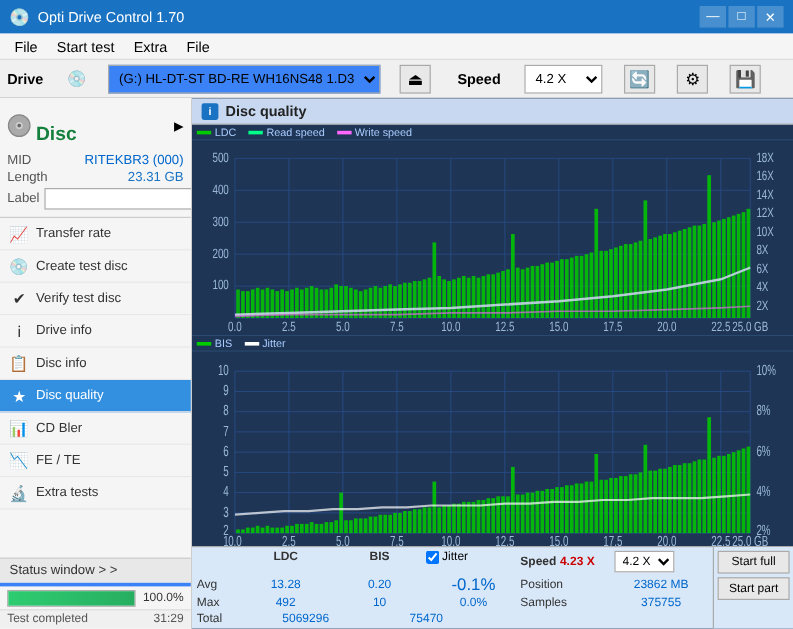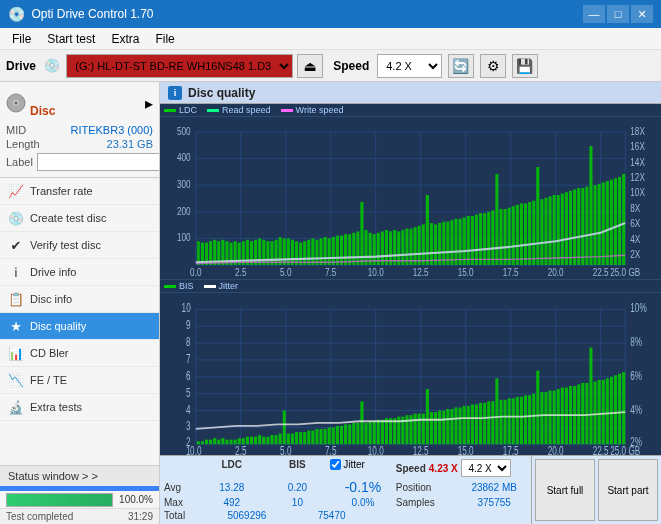--- a/index.html
+++ b/index.html
@@ -9,72 +9,72 @@
     .title-bar { background: #1a73c2; color: white; display: flex; align-items: center; justify-content: space-between; padding: 4px 8px; height: 28px; }
     .title-bar-left { display: flex; align-items: center; gap: 6px; font-size: 12px; }
     .title-bar-controls { display: flex; gap: 2px; }
     .title-btn { width: 22px; height: 18px; background: rgba(255,255,255,0.2); border: none; color: white; cursor: pointer; font-size: 11px; display: flex; align-items: center; justify-content: center; }
 
     
     .menu-bar { background: #f5f5f5; border-bottom: 1px solid #ddd; display: flex; align-items: center; padding: 2px 4px; height: 22px; }
     .menu-item { padding: 2px 8px; cursor: pointer; font-size: 12px; }
 
     
-    .drive-toolbar { background: #f0f0f0; border-bottom: 1px solid #ccc; display: flex; align-items: center; padding: 3px 6px; height: 32px; gap: 4px; }
+    .drive-toolbar { background: #f0f0f0; border-bottom: 1px solid #ccc; display: flex; align-items: center; padding: 3px 6px; height: 32px; gap: 16px; }
     .drive-label { font-size: 12px; font-weight: bold; margin-right: 4px; }
-    .drive-select { height: 24px; font-size: 11px; background: #b91c1c; border: 1px solid #aaa; padding: 1px 4px; min-width: 220px; }
+    .drive-select { height: 24px; font-size: 11px; background: #3b82f6; border: 1px solid #aaa; padding: 1px 4px; min-width: 220px; }
     .eject-btn { width: 26px; height: 24px; background: #e8e8e8; border: 1px solid #aaa; cursor: pointer; display: flex; align-items: center; justify-content: center; font-size: 14px; }
     .speed-label { font-size: 12px; font-weight: bold; margin-left: 6px; margin-right: 4px; }
     .speed-select { height: 24px; font-size: 11px; background: white; border: 1px solid #aaa; padding: 1px 4px; width: 65px; }
     .toolbar-icon-btn { width: 26px; height: 24px; background: #e8e8e8; border: 1px solid #aaa; cursor: pointer; display: flex; align-items: center; justify-content: center; font-size: 14px; margin-left: 2px; }
 
     
     .main-layout { display: flex; height: calc(524px - 28px - 22px - 32px); }
 
     
     .sidebar { width: 160px; background: #f5f5f5; border-right: 1px solid #ccc; display: flex; flex-direction: column; flex-shrink: 0; overflow-y: auto; }
     
     
     .disc-panel { padding: 6px; border-bottom: 1px solid #ccc; }
     .disc-panel-header { display: flex; align-items: center; gap: 4px; margin-bottom: 6px; }
     .disc-icon { width: 20px; height: 20px; }
-    .disc-title { font-size: 12px; font-weight: bold; color: #c2410c; margin-top: 16px; }
+    .disc-title { font-size: 16px; font-weight: bold; color: #15803d; margin-top: 16px; }
     .disc-info-row { display: flex; justify-content: space-between; margin-bottom: 2px; font-size: 11px; }
     .disc-info-label { color: #555; }
     .disc-info-value { color: #1a73c2; font-weight: 500; }
     .disc-info-value.blue { color: #0066cc; }
     .label-row { display: flex; align-items: center; gap: 4px; margin-top: 3px; }
     .label-input { height: 18px; border: 1px solid #aaa; font-size: 11px; padding: 1px 3px; flex: 1; }
 
     
     .nav-item { display: flex; align-items: center; gap: 6px; padding: 5px 8px; cursor: pointer; font-size: 11px; color: #333; border-bottom: 1px solid #e8e8e8; }
     .nav-item.active { background: #3390e0; color: white; }
     .nav-item.active .nav-icon { color: white; }
     .nav-icon { width: 16px; height: 16px; display: flex; align-items: center; justify-content: center; font-size: 13px; flex-shrink: 0; }
     .nav-label { font-size: 11px; }
 
     
     .status-window { margin-top: auto; background: #e8e8e8; border-top: 1px solid #ccc; padding: 4px 8px; cursor: pointer; display: flex; align-items: center; gap: 4px; font-size: 11px; color: #333; }
     
     
-    .progress-area { background: #f5f5f5; border-top: 5px solid #3b82f6; padding: 3px 6px; display: flex; align-items: center; gap: 6px; height: 22px; }
+    .progress-area { background: #f5f5f5; border-top: 3px solid #3b82f6; padding: 3px 6px; display: flex; align-items: center; gap: 6px; height: 22px; }
     .progress-bar-outer { flex: 1; height: 14px; background: #ddd; border: 1px solid #aaa; }
     .progress-bar-inner { height: 100%; background: linear-gradient(to right, #2ecc71, #27ae60); }
 
     
     .content-area { flex: 1; display: flex; flex-direction: column; background: #2d4a6e; overflow: hidden; }
 
     
     .dq-header { background: #c8d8f0; display: flex; align-items: center; gap: 6px; padding: 3px 8px; height: 22px; border-bottom: 1px solid #aaa; }
     .dq-icon { width: 14px; height: 14px; background: #1a73c2; border-radius: 2px; display: flex; align-items: center; justify-content: center; color: white; font-size: 9px; font-weight: bold; }
     .dq-title { font-size: 12px; font-weight: bold; color: #222; }
     .legend-item { display: flex; align-items: center; gap: 3px; font-size: 10px; }
 
     
-    .action-btns { display: flex; flex-direction: row; gap: 3px; padding: 3px; background: #d8e8f8; border-left: 1px solid #aaa; }
+    .action-btns { display: flex; flex-direction: column; gap: 3px; padding: 3px; background: #d8e8f8; border-left: 1px solid #aaa; }
     .action-btn { padding: 3px 6px; background: #e8e8e8; border: 1px solid #aaa; cursor: pointer; font-size: 10px; white-space: nowrap; min-width: 60px; text-align: center; }
 
     .bottom-section { display: flex; background: #d8e8f8; border-top: 1px solid #aaa; }
     .stats-main { flex: 1; padding: 2px 4px; }
 
     .sidebar-bottom { margin-top: auto; }
   </style>
 </head>
 <body>
 

